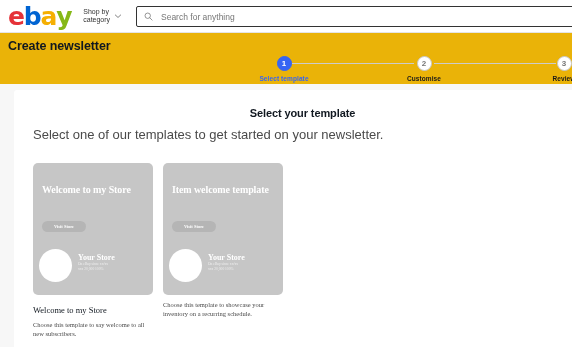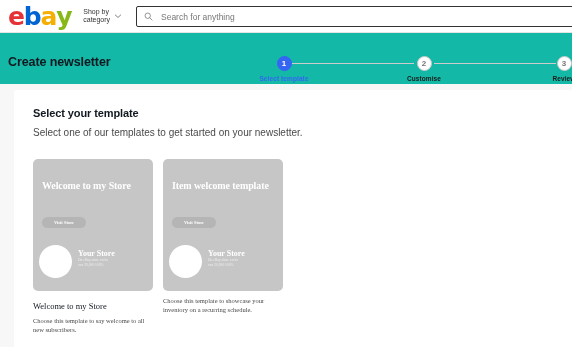--- a/index.html
+++ b/index.html
@@ -102,23 +102,23 @@
     color: #191919;
   }
   .search-input::placeholder { color: #767676; }
 
   
   .page-banner {
     position: absolute;
     left: 0; top: 33px;
     width: 572px;
     height: 51px;
-    background: #14b8a6;
-    display: flex;
-    align-items: center;
+    background: #eab308;
+    display: flex;
+    align-items: flex-start;
   }
   .page-title {
     margin: 6px 0 0 8px;
     font-size: 12.5px;
     font-weight: 700;
     color: #111820;
     letter-spacing: -0.1px;
   }
 
   
@@ -188,24 +188,25 @@
     border-radius: 3px 0 0 0;
     box-sizing: border-box;
     overflow: hidden;
   }
   .section-title {
     margin: 17px 0 0 19px;
     font-size: 11px;
     font-weight: 600;
     color: #111820;
     letter-spacing: -0.1px;
+    text-align: center;
   }
   .section-subtitle {
     margin: 8px 0 0 19px;
-    font-size: 10px;
+    font-size: 13px;
     color: #4a4a4a;
   }
 
   
   .template-grid {
     margin: 21px 0 0 19px;
     display: flex;
     gap: 10px;
   }
   .template-col { width: 120px; font-family: Liberation Serif, serif; }

